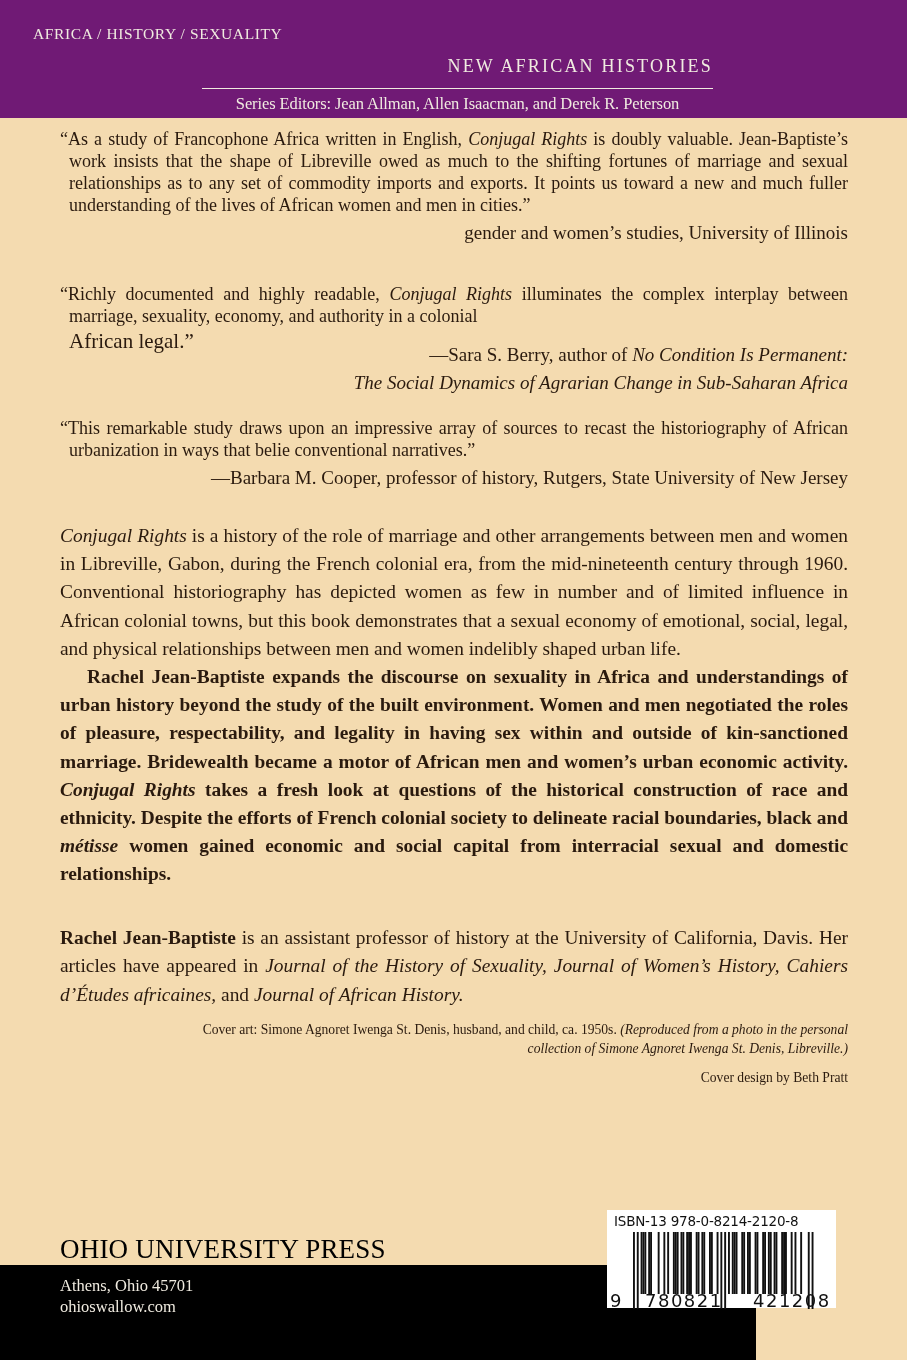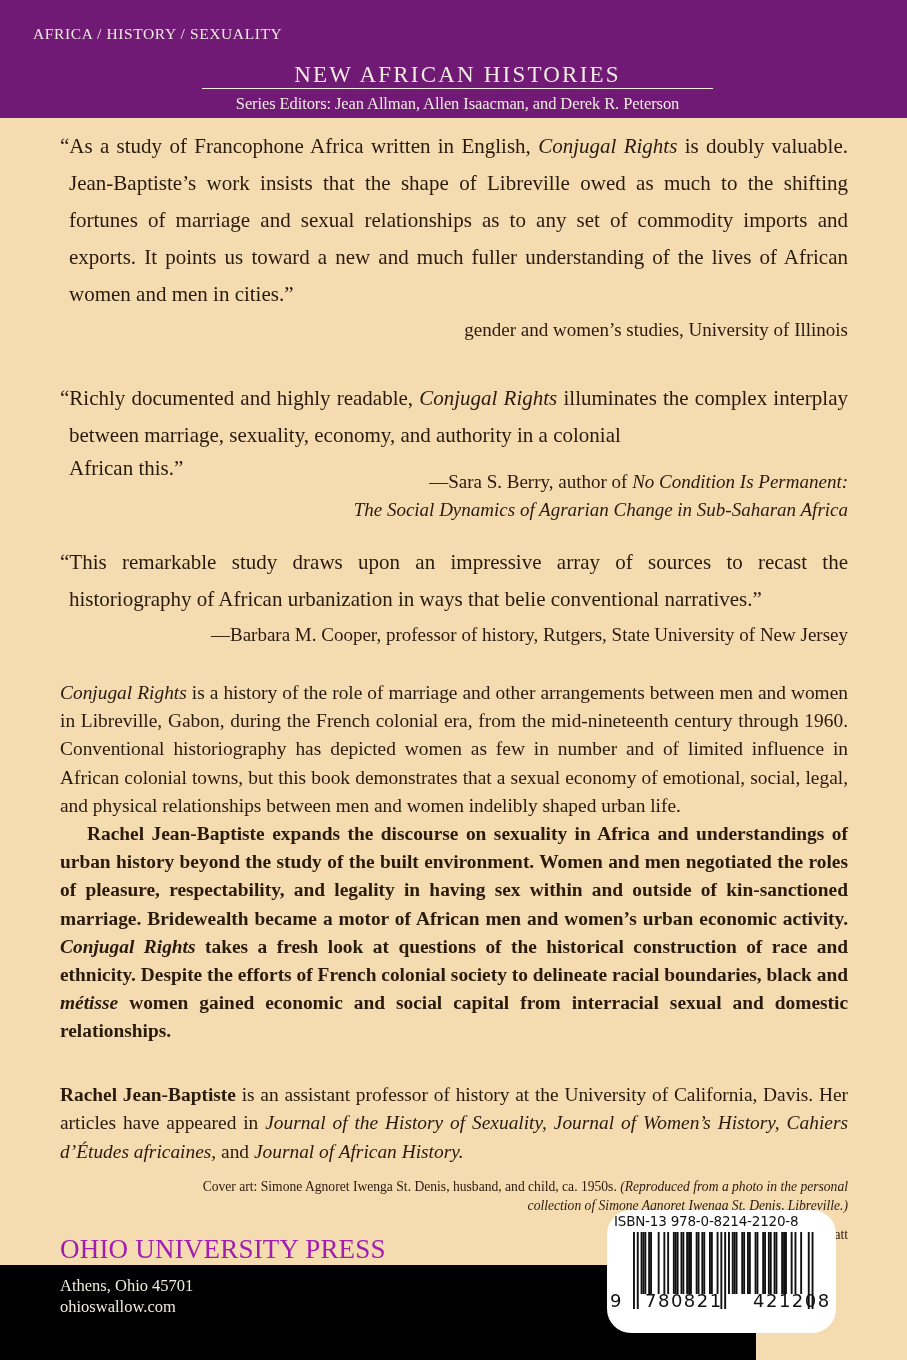--- a/index.html
+++ b/index.html
@@ -13,38 +13,38 @@
   .top-band {
     position: absolute; left: 0; top: 0; width: 907px; height: 118px;
     background: #701a75;
     color: #F0EBE0;
   }
   .category {
     position: absolute; left: 33px; top: 25px;
     font-size: 15.5px; letter-spacing: 0.6px;
   }
   .series-title {
-    position: absolute; left: 202px; width: 511px; top: 62px;
-    text-align: center; font-size: 23px; letter-spacing: 2.2px;
+    position: absolute; left: 202px; width: 511px; top: 56px;
+    text-align: right; font-size: 18px; letter-spacing: 2.2px;
   }
   .series-rule {
     position: absolute; left: 202px; width: 511px; top: 88px; height: 0;
     border-top: 1.5px solid #F0EBE0;
   }
   .series-editors {
     position: absolute; left: 202px; width: 511px; top: 94px;
     text-align: center; font-size: 16.5px; letter-spacing: -0.1px;
     white-space: nowrap;
   }
 
   .content { position: absolute; left: 60px; width: 788px; top: 128px; }
 
   .quote { position: relative; }
   .quote-text {
-    font-size: 21px; line-height: 37px; text-align: justify;
+    font-size: 18px; line-height: 22px; text-align: justify;
     text-indent: -9px; padding-left: 9px;
   }
   .quote-attrib {
     font-size: 19px; line-height: 28px; text-align: right;
   }
   .q1 { margin-top: 0; }
   .q1 .quote-attrib { margin-top: 3px; }
   .q2 { margin-top: 36px; }
   .q2 .quote-text-last { font-size: 21px; line-height: 29.5px; padding-left: 9px; float: left; }
   .q2 .quote-attrib { padding-top: 14px; }
@@ -56,32 +56,31 @@
   .p2 { text-indent: 27px; font-weight: bold; }
   .bio { margin-top: 35px; font-size: 19.4px; line-height: 28.5px; text-align: justify; }
   .bio b { font-weight: bold; }
 
   .credits { margin-top: 11px; font-size: 13.6px; line-height: 19px; text-align: right; }
   .credits .cont { padding-left: 13px; }
   .credits .design { margin-top: 10px; }
 
   .publisher {
     position: absolute; left: 60px; top: 1234px;
-    font-size: 27px; letter-spacing: 0.2px; color: #a21caf;
+    font-size: 27px; letter-spacing: 0.2px; color: #000000;
   }
   .bottom-band {
     position: absolute; left: 0; top: 1265px; width: 756px; height: 95px;
     background: #000; color: #F0EBE0;
   }
   .address { position: absolute; left: 60px; top: 10px; font-size: 16.5px; line-height: 21px; }
 
   .barcode-box {
-    position: absolute; left: 607px; top: 1210px; width: 229px; height: 123px;
+    position: absolute; left: 607px; top: 1210px; width: 229px; height: 98px;
     background: #fff;
-    border-radius: 24px;
   }
   .isbn-label {
     position: absolute; left: 7px; top: 3px; font-family: "DejaVu Sans", sans-serif;
     font-size: 13.5px; color: #111; white-space: nowrap; letter-spacing: -0.2px;
   }
   .barcode-svg { position: absolute; left: 0; top: 0; }
   .bar-digit {
     position: absolute; font-family: "DejaVu Sans", sans-serif;
     font-size: 18px; color: #111; top: 81px; line-height: 20px;
   }
@@ -105,21 +104,21 @@
     </div>
     <div class="quote-attrib">
       <div>gender and women’s studies, University of Illinois</div>
     </div>
   </div>
 
   <div class="quote q2">
     <div class="quote-text">
       <span>“Richly documented and highly readable, </span><i>Conjugal Rights</i><span> illuminates the complex interplay between marriage, sexuality, economy, and authority in a colonial</span>
     </div>
-    <div class="quote-text-last">African this.”</div>
+    <div class="quote-text-last">African legal.”</div>
     <div class="quote-attrib">
       <div><span>—Sara S. Berry, author of </span><i>No Condition Is Permanent:</i></div>
       <div><i>The Social Dynamics of Agrarian Change in Sub-Saharan Africa</i></div>
     </div>
   </div>
 
   <div class="quote q3">
     <div class="quote-text">“This remarkable study draws upon an impressive array of sources to recast the historiography of African urbanization in ways that belie conventional narratives.”</div>
     <div class="quote-attrib">—Barbara M. Cooper, professor of history, Rutgers, State University of New Jersey</div>
   </div>

